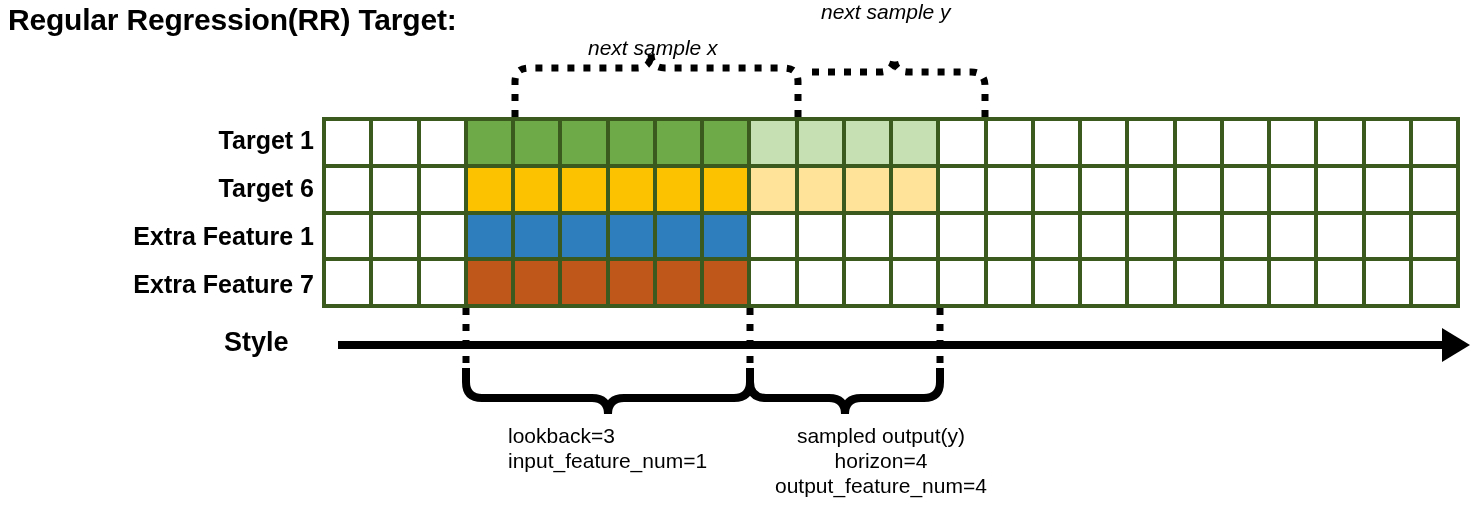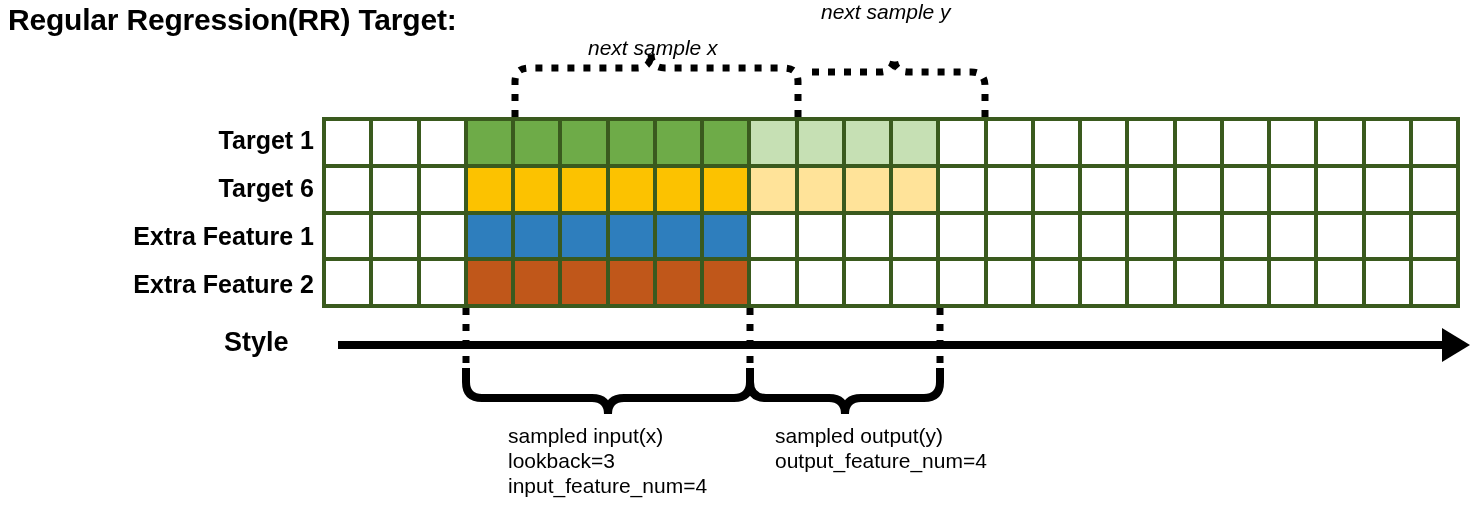--- a/index.html
+++ b/index.html
@@ -80,21 +80,21 @@
 </head>
 <body>
 
 <div id="stage">
 
   <div id="title">Regular Regression(RR) Target:</div>
 
   <div class="row-label" style="top:126px;text-align:right;">Target 1</div>
   <div class="row-label" style="top:174px;">Target 6</div>
   <div class="row-label" style="top:222px;text-align:right;">Extra Feature 1</div>
-  <div class="row-label" style="top:270px;">Extra Feature 2</div>
+  <div class="row-label" style="top:270px;">Extra Feature 7</div>
 
   <div id="grid">
     <div class="grid-row">
       <div class="cell"></div>
       <div class="cell"></div>
       <div class="cell"></div>
       <div class="cell green"></div>
       <div class="cell green"></div>
       <div class="cell green"></div>
       <div class="cell green"></div>
@@ -229,23 +229,23 @@
     <g stroke="#000" stroke-width="8" stroke-linecap="butt" fill="none">
       <path d="M 750,368 L 750,382 Q 750,398 766,398 L 829,398 Q 845,398 845,414"></path>
       <path d="M 940,368 L 940,382 Q 940,398 924,398 L 861,398 Q 845,398 845,414"></path>
     </g>
   </svg>
 
   <div class="brace-label" style="left:588px;top:0;margin-top:36px;">next sample x</div>
   <div class="brace-label" style="left:821px;top:0;">next sample y</div>
 
   <div class="bottom-note" style="left:508px;top:423px;">
-    <div>sampled input(x)</div>
     <div>lookback=3</div>
-    <div>input_feature_num=4</div>
+    <div>input_feature_num=1</div>
   </div>
 
-  <div class="bottom-note" style="left:775px;top:423px;">
+  <div class="bottom-note" style="left:775px;top:423px;text-align:center;">
     <div>sampled output(y)</div>
+    <div>horizon=4</div>
     <div>output_feature_num=4</div>
   </div>
 
 </div>
 
 </body></html>

